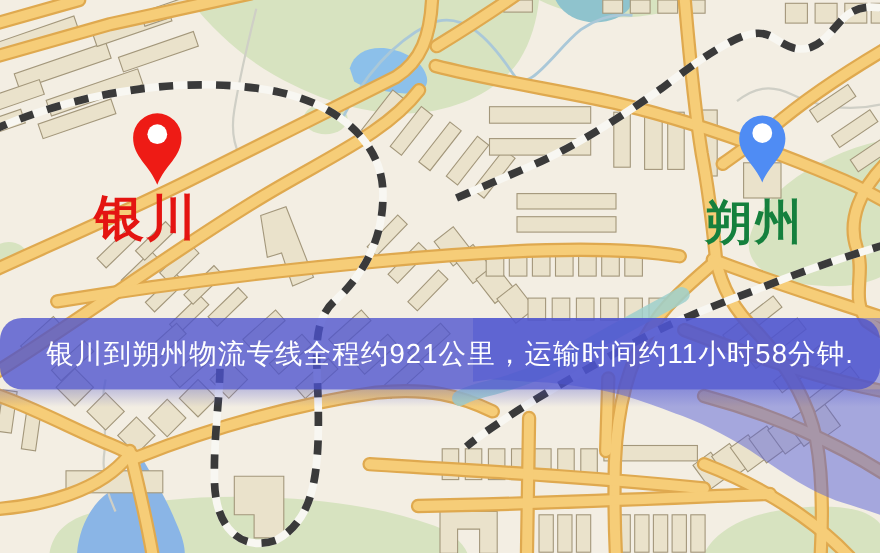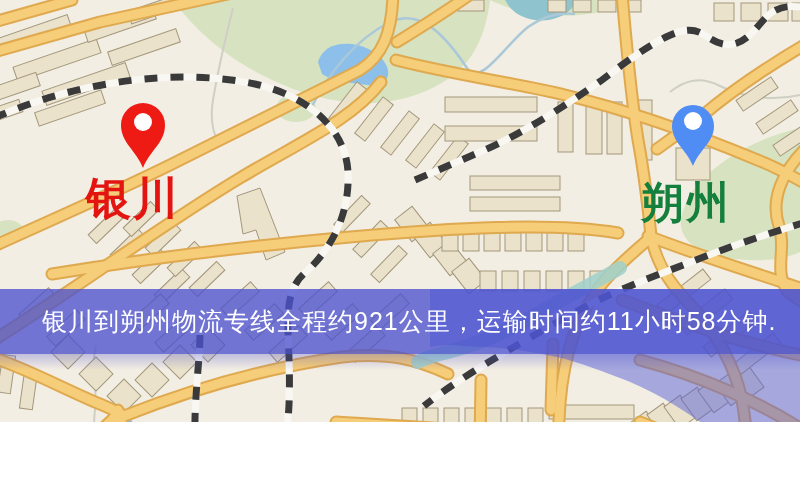--- a/index.html
+++ b/index.html
@@ -1,17 +1,17 @@
 <!DOCTYPE html>
 <html><head>
 <meta charset="utf-8">
 <style>
   html,body{margin:0;padding:0;}
   body{width:800px;height:503px;overflow:hidden;font-family:"Liberation Sans","DejaVu Sans",sans-serif;}
-  .stage{position:relative;width:800px;height:422px;background:#f3eee3;overflow:hidden;}
+  .stage{position:relative;width:800px;height:503px;background:#f3eee3;overflow:hidden;}
   .map-svg{position:absolute;left:0;top:0;width:800px;height:503px;display:block;}
 
   
   .park{fill:#d7e3c0;stroke:none;}
   .water{stroke:none;}
   .stream{fill:none;stroke:#cfcfc6;stroke-width:2;}
   .stream-blue{fill:none;stroke:#aac8d8;stroke-width:2.5;}
   .river{fill:none;stroke:#9fd0cc;stroke-width:14;stroke-linecap:round;opacity:.85;}
   .bld{fill:#eae2cb;stroke:#a3977b;stroke-width:1;}
   .rc{fill:none;stroke:#dfa94f;stroke-width:13;stroke-linecap:round;stroke-linejoin:round;}
@@ -20,21 +20,21 @@
   .rwd{fill:none;stroke:#3a3a3a;stroke-width:7;stroke-dasharray:13 13;}
   .overlay-water{fill:rgba(88,95,215,0.5);}
 
   
   .city-label{position:absolute;font-weight:bold;line-height:1;letter-spacing:2px;user-select:none;}
   .origin-label{left:86px;top:176px;font-size:45px;color:#e41411;}
   .dest-label{left:641px;top:181px;font-size:43px;color:#15803d;}
 
   
   .banner{position:absolute;left:0;top:289px;width:800px;height:65px;
-          background:rgba(76,82,206,0.78);display:flex;align-items:center;}
+          background:rgba(76,82,206,0.78);display:flex;align-items:center;border-radius:20px;}
   .banner-text{color:#ffffff;font-size:25px;padding-left:42px;white-space:nowrap;letter-spacing:1px;}
   .banner-fade{position:absolute;left:0;top:354px;width:800px;height:16px;
           background:linear-gradient(rgba(76,82,206,0.30),rgba(76,82,206,0));pointer-events:none;}
 </style>
 </head>
 <body>
 
 <div class="stage">
 
   <svg class="map-svg" viewBox="0 0 800 503" aria-hidden="true">

